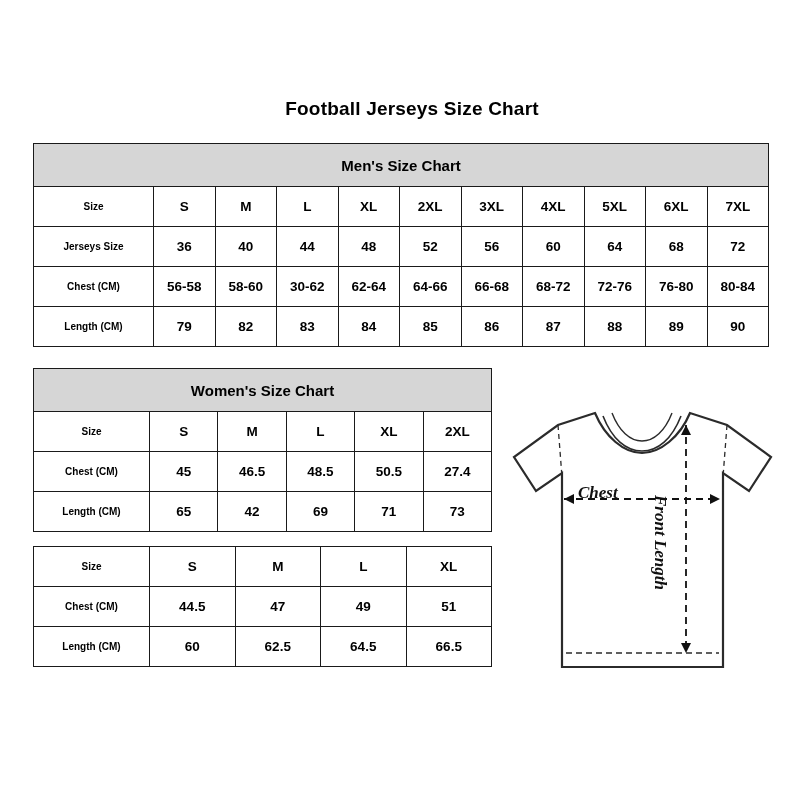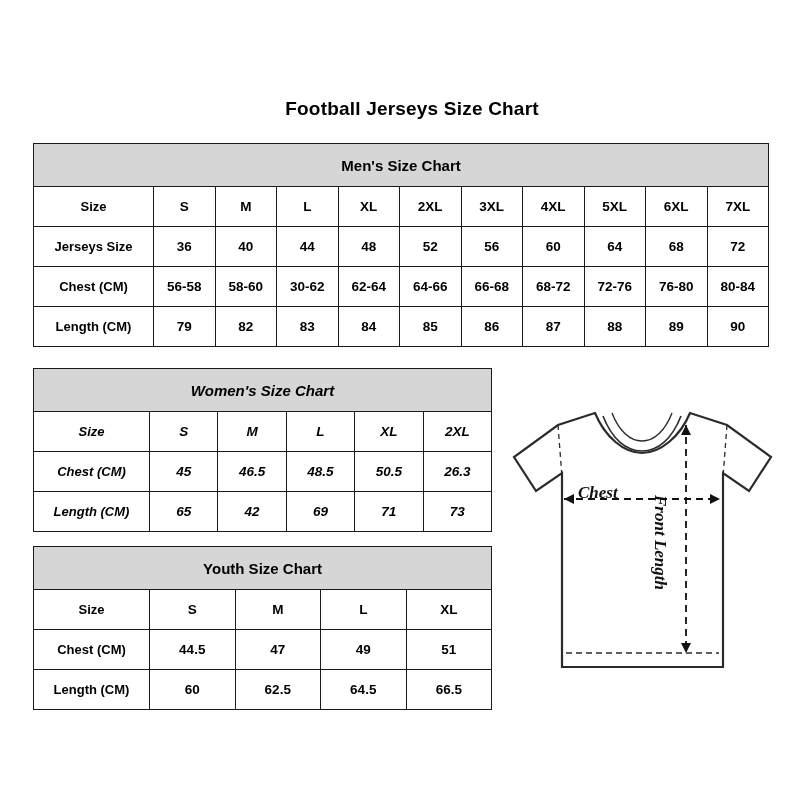--- a/index.html
+++ b/index.html
@@ -42,21 +42,21 @@
     text-align: center;
     vertical-align: middle;
     font-size: 13.5px;
     font-weight: bold;
     padding: 0;
     height: 39px;
     color: #000;
     background: #ffffff;
   }
   table.size-table td.label-cell {
-    font-size: 13px;
+    font-size: 10px;
     font-weight: bold;
   }
   table.size-table tr.caption-row td {
     background: #d6d6d6;
     font-size: 15px;
     font-weight: bold;
     height: 42px;
   }
 
   
@@ -69,21 +69,20 @@
   }
   #mens-table col.c0 { width: 120px; }
   #mens-table col.cx { width: 61.5px; }
 
   
   #womens-table {
     position: absolute;
     left: 33px;
     top: 368px;
     width: 458px;
-    font-style: italic;
   }
   #womens-table col.c0 { width: 116px; }
   #womens-table col.cx { width: 68.4px; }
 
   
   #youth-table {
     position: absolute;
     left: 33px;
     top: 546px;
     width: 458px;
@@ -223,21 +222,21 @@
         <td>L</td>
         <td>XL</td>
         <td>2XL</td>
       </tr>
       <tr>
         <td class="label-cell">Chest (CM)</td>
         <td>45</td>
         <td>46.5</td>
         <td>48.5</td>
         <td>50.5</td>
-        <td>26.3</td>
+        <td>27.4</td>
       </tr>
       <tr>
         <td class="label-cell">Length (CM)</td>
         <td>65</td>
         <td>42</td>
         <td>69</td>
         <td>71</td>
         <td>73</td>
       </tr>
     </tbody>
@@ -245,23 +244,20 @@
 
   <table class="size-table" id="youth-table">
     <colgroup>
       <col class="c0">
         <col class="cx">
         <col class="cx">
         <col class="cx">
         <col class="cx">
     </colgroup>
     <tbody>
-      <tr class="caption-row">
-        <td colspan="5">Youth Size Chart</td>
-      </tr>
       <tr>
         <td class="label-cell">Size</td>
         <td>S</td>
         <td>M</td>
         <td>L</td>
         <td>XL</td>
       </tr>
       <tr>
         <td class="label-cell">Chest (CM)</td>
         <td>44.5</td>

